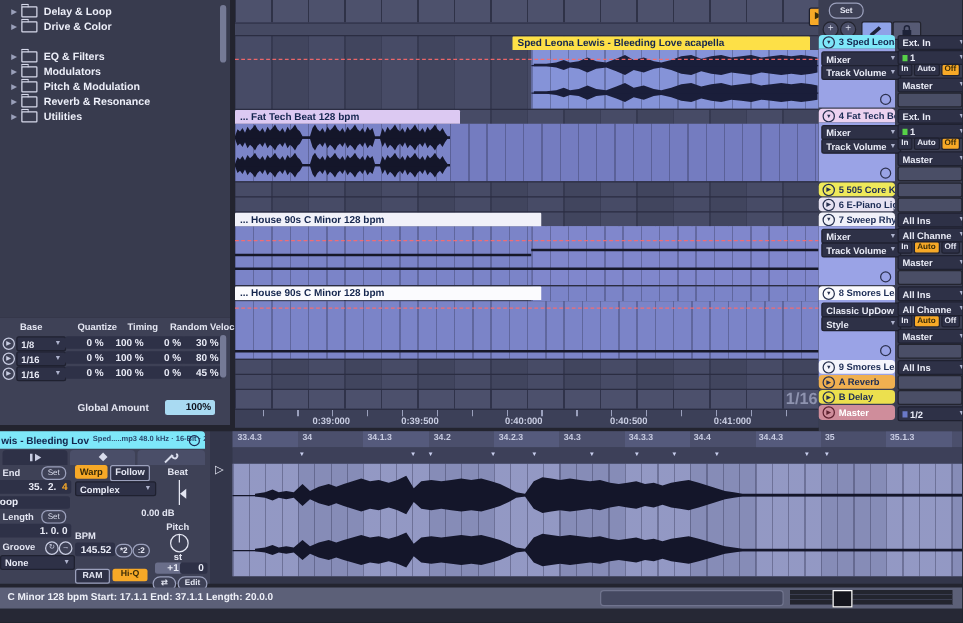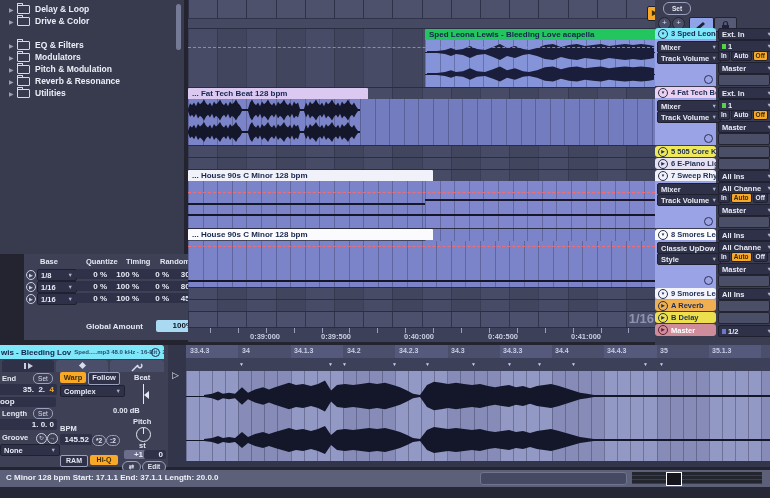--- a/index.html
+++ b/index.html
@@ -19,21 +19,21 @@
   #browser{left:0;top:0;width:184px;height:254px;background:#383b4e;}
   .bitem{position:absolute;left:0;width:170px;height:12px;display:flex;align-items:center;}
   .bitem .arr{color:#9aa0ba;font-size:6px;width:8px;margin-left:9px;flex:0 0 auto;}
   .folder{width:11px;height:7px;border:1px solid #d6d9ea;border-radius:1px;position:relative;
       margin-right:5px;flex:0 0 auto;}
   .folder:before{content:"";position:absolute;left:-1px;top:-3px;width:4px;height:2px;
       border:1px solid #d6d9ea;border-bottom:none;border-radius:1px 1px 0 0;}
   .bitem .txt{color:#eceef8;font-size:8.5px;font-weight:bold;white-space:nowrap;}
   .sbar{background:#757a96;border-radius:3px;}
   
-  #groove{left:0;top:254px;width:184px;height:86px;background:#3e4156;margin-left:24px;}
+  #groove{left:0;top:254px;width:184px;height:86px;background:#3e4156;}
   .ghead{position:absolute;top:3px;color:#e4e6f2;font-size:7.5px;font-weight:bold;}
   .grow{position:absolute;left:0;width:184px;height:12px;}
   .gicon{position:absolute;left:2px;top:2px;width:8px;height:8px;border:1px solid #c9cde2;
       border-radius:50%;color:#c9cde2;font-size:5px;line-height:8px;text-align:center;}
   .gcell{position:absolute;height:10px;}
   
   #arr{left:188px;top:0;width:467px;height:342px;background:#41455e;overflow:hidden;}
   #arrruler{left:0;top:0;width:467px;height:18px;
      background:repeating-linear-gradient(90deg,#2f3247 0 1px,#4d516c 1px 29.2px);}
   #arrruler2{left:0;top:18px;width:467px;height:10px;background:#454962;
@@ -208,21 +208,21 @@
     <div class="abs trackzone" style="left:0;top:28px;width:467px;height:284px"></div>
 
     <div class="abs clipbody" style="left:237px;top:40px;width:230px;height:47px;background-color:#8593d8">
       <svg width="230" height="47" style="position:absolute;left:0;top:0">
         <path id="sp-l" fill="#1a1e3a" d="M2,12 L2,11 L12,11 L20,10 L26,8 L31,10 L38,9 L45,6 L52,9 L60,10 L68,7 L75,4 L82,8 L90,6 L98,9 L104,10 L112,8 L120,5 L128,4 L136,7 L144,5 L152,4 L160,6 L168,5 L176,4 L184,6 L192,5 L200,4 L208,5 L216,4 L224,5 L229,6 L229,18 L224,19 L216,20 L208,19 L200,20 L192,19 L184,18 L176,20 L168,19 L160,18 L152,20 L144,19 L136,17 L128,20 L120,19 L112,16 L104,14 L98,15 L90,18 L82,16 L75,20 L68,17 L60,14 L52,15 L45,18 L38,15 L31,14 L26,16 L20,14 L12,13 L2,13 Z"></path>
           <path id="sp-r" fill="#1a1e3a" d="M2,34 L2,33.05 L12,33.05 L20,32.1 L26,30.2 L31,32.1 L38,31.15 L45,28.3 L52,31.15 L60,32.1 L68,29.25 L75,26.4 L82,30.2 L90,28.3 L98,31.15 L104,32.1 L112,30.2 L120,27.35 L128,26.4 L136,29.25 L144,27.35 L152,26.4 L160,28.3 L168,27.35 L176,26.4 L184,28.3 L192,27.35 L200,26.4 L208,27.35 L216,26.4 L224,27.35 L229,28.3 L229,39.7 L224,40.65 L216,41.6 L208,40.65 L200,41.6 L192,40.65 L184,39.7 L176,41.6 L168,40.65 L160,39.7 L152,41.6 L144,40.65 L136,38.75 L128,41.6 L120,40.65 L112,37.8 L104,35.9 L98,36.85 L90,39.7 L82,37.8 L75,41.6 L68,38.75 L60,35.9 L52,36.85 L45,39.7 L38,36.85 L31,35.9 L26,37.8 L20,35.9 L12,34.95 L2,34.95 Z"></path>
         <rect x="0" y="12" width="230" height="1" fill="#1a1e3a"></rect>
           <rect x="0" y="34" width="230" height="1" fill="#1a1e3a"></rect>
       </svg>
     </div>
-    <div class="cliphdr" style="left:237px;top:29px;width:230px;background:#22c55e">Sped Leona Lewis - Bleeding Love acapella</div>
+    <div class="cliphdr" style="left:222px;top:29px;width:230px;background:#fde047">Sped Leona Lewis - Bleeding Love acapella</div>
     <div class="reddash" style="left:0;top:47px;width:467px"></div>
 
     <div class="abs clipbody" style="left:172px;top:99px;width:295px;height:46px;background-color:#747cc0"></div>
     <div class="abs clipbody" style="left:0;top:99px;width:172px;height:46px;background-color:#7b84c8">
       <svg width="172" height="46" style="position:absolute;left:0;top:0">
         <path id="bt-l" fill="#14162a" d="M0,11 L0,10.05 L2,4.3500000000000005 L4,6.25 L6,3.4000000000000004 L8,7.2 L10,2.450000000000001 L12,5.300000000000001 L14,3.4000000000000004 L16,0.5500000000000007 L18,4.3500000000000005 L20,6.25 L22,3.4000000000000004 L24,7.2 L26,2.450000000000001 L28,5.300000000000001 L30,3.4000000000000004 L32,0.5500000000000007 L34,4.3500000000000005 L36,6.25 L38,3.4000000000000004 L40,7.2 L42,2.450000000000001 L44,5.300000000000001 L46,3.4000000000000004 L48,0.5500000000000007 L50,4.3500000000000005 L52,6.25 L54,10.05 L56,10.05 L58,10.05 L60,10.05 L62,3.4000000000000004 L64,0.5500000000000007 L66,4.3500000000000005 L68,6.25 L70,3.4000000000000004 L72,7.2 L74,2.450000000000001 L76,5.300000000000001 L78,3.4000000000000004 L80,0.5500000000000007 L82,4.3500000000000005 L84,6.25 L86,3.4000000000000004 L88,7.2 L90,2.450000000000001 L92,5.300000000000001 L94,3.4000000000000004 L96,0.5500000000000007 L98,4.3500000000000005 L100,6.25 L102,3.4000000000000004 L104,7.2 L106,2.450000000000001 L108,5.300000000000001 L110,3.4000000000000004 L112,10.05 L114,10.05 L116,10.05 L118,3.4000000000000004 L120,7.2 L122,2.450000000000001 L124,5.300000000000001 L126,3.4000000000000004 L128,0.5500000000000007 L130,4.3500000000000005 L132,6.25 L134,3.4000000000000004 L136,7.2 L138,2.450000000000001 L140,5.300000000000001 L142,3.4000000000000004 L144,0.5500000000000007 L146,4.3500000000000005 L148,6.25 L150,3.4000000000000004 L152,7.2 L154,2.450000000000001 L156,5.300000000000001 L158,3.4000000000000004 L160,0.5500000000000007 L162,4.3500000000000005 L164,6.25 L166,3.4000000000000004 L168,7.2 L170,10.05 L172,10.05 L172,11.95 L170,11.95 L168,14.8 L166,18.6 L164,15.75 L162,17.65 L160,21.45 L158,18.6 L156,16.7 L154,19.549999999999997 L152,14.8 L150,18.6 L148,15.75 L146,17.65 L144,21.45 L142,18.6 L140,16.7 L138,19.549999999999997 L136,14.8 L134,18.6 L132,15.75 L130,17.65 L128,21.45 L126,18.6 L124,16.7 L122,19.549999999999997 L120,14.8 L118,18.6 L116,11.95 L114,11.95 L112,11.95 L110,18.6 L108,16.7 L106,19.549999999999997 L104,14.8 L102,18.6 L100,15.75 L98,17.65 L96,21.45 L94,18.6 L92,16.7 L90,19.549999999999997 L88,14.8 L86,18.6 L84,15.75 L82,17.65 L80,21.45 L78,18.6 L76,16.7 L74,19.549999999999997 L72,14.8 L70,18.6 L68,15.75 L66,17.65 L64,21.45 L62,18.6 L60,11.95 L58,11.95 L56,11.95 L54,11.95 L52,15.75 L50,17.65 L48,21.45 L46,18.6 L44,16.7 L42,19.549999999999997 L40,14.8 L38,18.6 L36,15.75 L34,17.65 L32,21.45 L30,18.6 L28,16.7 L26,19.549999999999997 L24,14.8 L22,18.6 L20,15.75 L18,17.65 L16,21.45 L14,18.6 L12,16.7 L10,19.549999999999997 L8,14.8 L6,18.6 L4,15.75 L2,17.65 L0,11.95 Z"></path>
           <path id="bt-r" fill="#14162a" d="M0,33 L0,32.1 L2,26.7 L4,28.5 L6,25.8 L8,29.4 L10,24.9 L12,27.6 L14,25.8 L16,23.1 L18,26.7 L20,28.5 L22,25.8 L24,29.4 L26,24.9 L28,27.6 L30,25.8 L32,23.1 L34,26.7 L36,28.5 L38,25.8 L40,29.4 L42,24.9 L44,27.6 L46,25.8 L48,23.1 L50,26.7 L52,28.5 L54,32.1 L56,32.1 L58,32.1 L60,32.1 L62,25.8 L64,23.1 L66,26.7 L68,28.5 L70,25.8 L72,29.4 L74,24.9 L76,27.6 L78,25.8 L80,23.1 L82,26.7 L84,28.5 L86,25.8 L88,29.4 L90,24.9 L92,27.6 L94,25.8 L96,23.1 L98,26.7 L100,28.5 L102,25.8 L104,29.4 L106,24.9 L108,27.6 L110,25.8 L112,32.1 L114,32.1 L116,32.1 L118,25.8 L120,29.4 L122,24.9 L124,27.6 L126,25.8 L128,23.1 L130,26.7 L132,28.5 L134,25.8 L136,29.4 L138,24.9 L140,27.6 L142,25.8 L144,23.1 L146,26.7 L148,28.5 L150,25.8 L152,29.4 L154,24.9 L156,27.6 L158,25.8 L160,23.1 L162,26.7 L164,28.5 L166,25.8 L168,29.4 L170,32.1 L172,32.1 L172,33.9 L170,33.9 L168,36.6 L166,40.2 L164,37.5 L162,39.3 L160,42.9 L158,40.2 L156,38.4 L154,41.1 L152,36.6 L150,40.2 L148,37.5 L146,39.3 L144,42.9 L142,40.2 L140,38.4 L138,41.1 L136,36.6 L134,40.2 L132,37.5 L130,39.3 L128,42.9 L126,40.2 L124,38.4 L122,41.1 L120,36.6 L118,40.2 L116,33.9 L114,33.9 L112,33.9 L110,40.2 L108,38.4 L106,41.1 L104,36.6 L102,40.2 L100,37.5 L98,39.3 L96,42.9 L94,40.2 L92,38.4 L90,41.1 L88,36.6 L86,40.2 L84,37.5 L82,39.3 L80,42.9 L78,40.2 L76,38.4 L74,41.1 L72,36.6 L70,40.2 L68,37.5 L66,39.3 L64,42.9 L62,40.2 L60,33.9 L58,33.9 L56,33.9 L54,33.9 L52,37.5 L50,39.3 L48,42.9 L46,40.2 L44,38.4 L42,41.1 L40,36.6 L38,40.2 L36,37.5 L34,39.3 L32,42.9 L30,40.2 L28,38.4 L26,41.1 L24,36.6 L22,40.2 L20,37.5 L18,39.3 L16,42.9 L14,40.2 L12,38.4 L10,41.1 L8,36.6 L6,40.2 L4,37.5 L2,39.3 L0,33.9 Z"></path>
         <rect x="0" y="11" width="172" height="1" fill="#14162a"></rect>
           <rect x="0" y="33" width="172" height="1" fill="#14162a"></rect>
       </svg>

